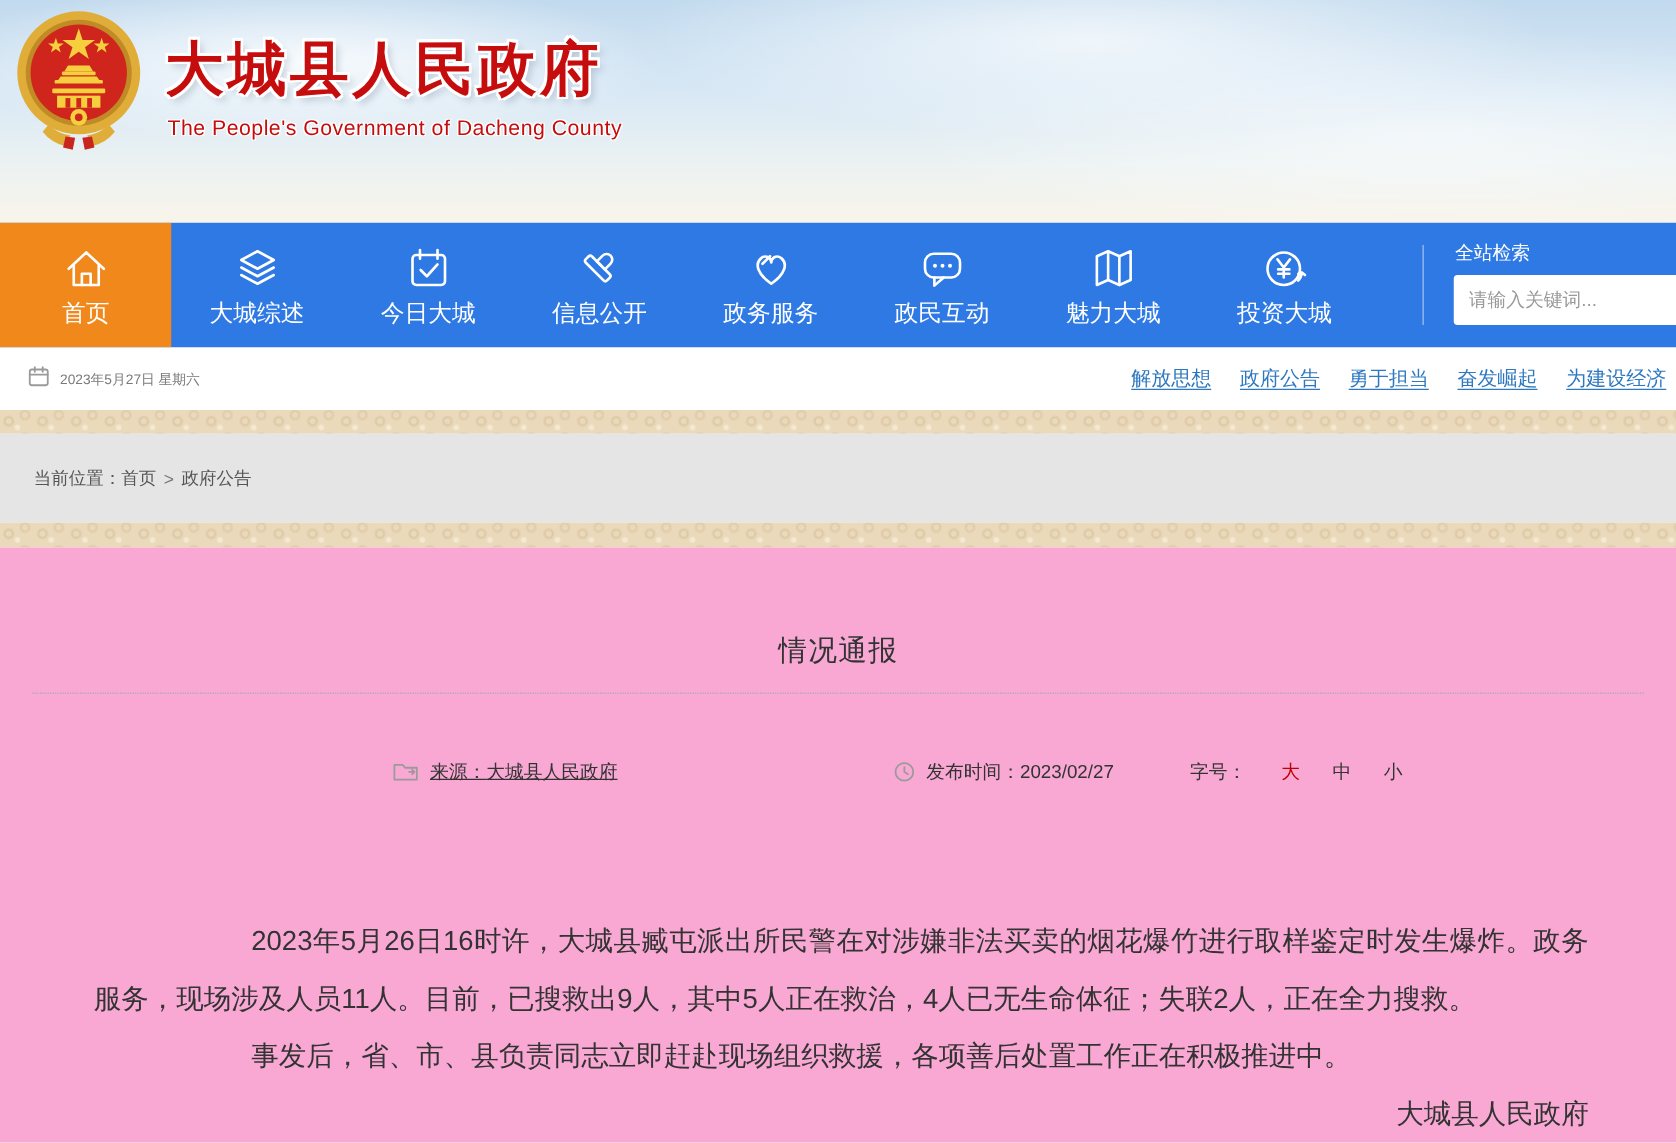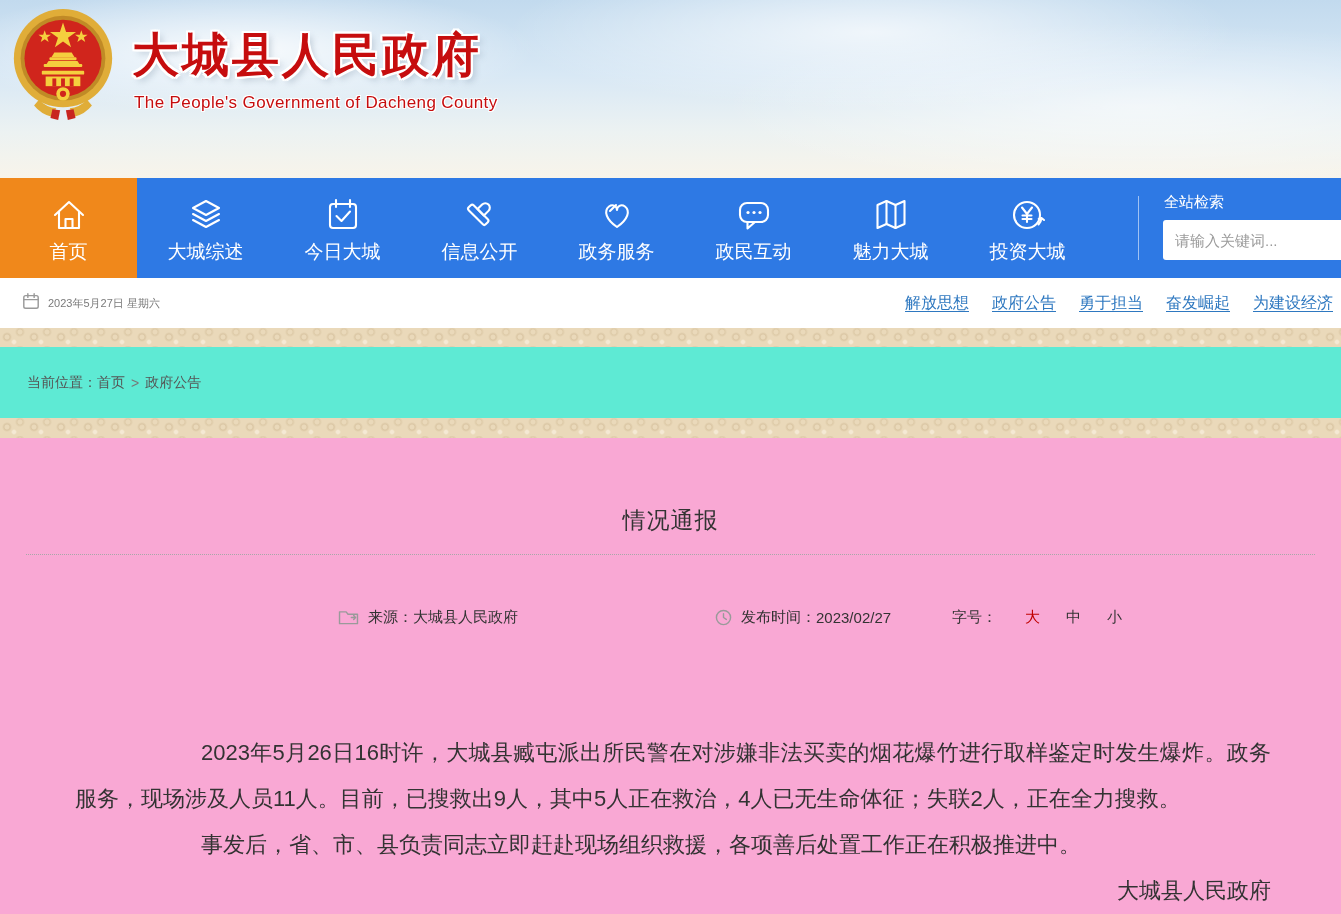--- a/index.html
+++ b/index.html
@@ -65,32 +65,32 @@
     background-image:
       radial-gradient(circle at 7px 9px, rgba(206,184,146,0) 2px, rgba(206,184,146,.55) 3px, rgba(206,184,146,0) 5px),
       radial-gradient(circle at 20px 4px, rgba(206,184,146,0) 2px, rgba(206,184,146,.45) 3px, rgba(206,184,146,0) 5px),
       radial-gradient(circle at 14px 14px, rgba(255,249,238,.5) 1.5px, rgba(255,249,238,0) 3px);
     background-size:27px 18px;
   }
   .band-1 { height:19px; }
   .band-2 { height:20px; }
 
   
-  .breadcrumb-row { height:71px; display:flex; align-items:center; padding-left:27px; background:#5eead4; font-size:14px; color:#555; }
+  .breadcrumb-row { height:71px; display:flex; align-items:center; padding-left:27px; background:#e5e5e5; font-size:14px; color:#555; }
   .breadcrumb-row a { color:#555; text-decoration:none; cursor:pointer; }
   .crumb-sep { margin:0 6px; color:#777; }
 
   
   .article { background:#f9a8d4; }
   .article-title { margin:0; padding-top:67px; text-align:center; font-size:23px; font-weight:500; color:#333; letter-spacing:1px; }
   .title-rule { margin:18px 26px 0 26px; border-bottom:1px dotted #a8a8a8; height:0; }
 
   .meta-row { position:relative; height:30px; margin-top:47px; font-size:15px; color:#333; }
   .meta-group { position:absolute; top:0; display:flex; align-items:center; height:30px; }
-  .meta-source { left:338px; }
+  .meta-source { left:314px;text-decoration:underline; }
   .meta-publish { left:715px; }
   .meta-fontsize { left:952px; }
   .meta-group .micon { margin-right:9px; display:flex; }
   .meta-group .micon svg { stroke:#9a9a9a; fill:none; stroke-width:1.5; stroke-linecap:round; stroke-linejoin:round; }
   .fs-label { margin-right:28px; }
   .fs-size { margin-right:26px; cursor:pointer; color:#333; }
   .fs-size.active { color:#c00000; }
 
   .article-body {
     margin-top:98px; padding:0 35px 0 75px; font-size:22px; line-height:46px; color:#333;

